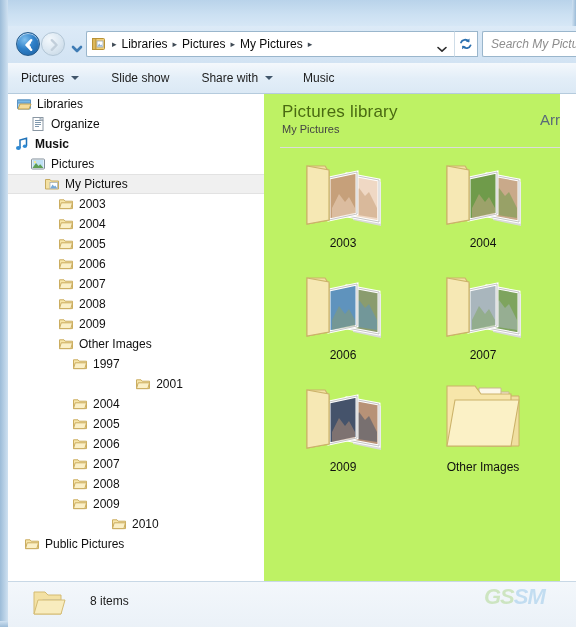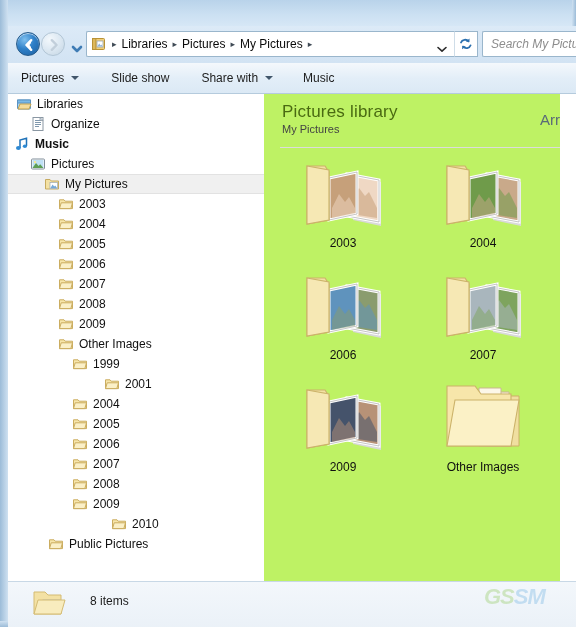--- a/index.html
+++ b/index.html
@@ -381,23 +381,23 @@
                 <path d="M1.5 3.8 H6 L7.2 5.2 H14.5 V12.6 H1.5 Z" fill="#f7e5a9" stroke="#cbad60" stroke-width="1"></path>
                 <path d="M1.5 12.6 L3.2 6.8 H14.5 L12.8 12.6 Z" fill="#fbf0c8" stroke="#cbad60" stroke-width="1"></path>
               </svg></span>
             <span class="lbl">Other Images</span>
           </div>
           <div class="node" style="padding-left: 64px;">
             <span class="ico"><svg width="16" height="16" viewBox="0 0 16 16">
                 <path d="M1.5 3.8 H6 L7.2 5.2 H14.5 V12.6 H1.5 Z" fill="#f7e5a9" stroke="#cbad60" stroke-width="1"></path>
                 <path d="M1.5 12.6 L3.2 6.8 H14.5 L12.8 12.6 Z" fill="#fbf0c8" stroke="#cbad60" stroke-width="1"></path>
               </svg></span>
-            <span class="lbl">1999</span>
-          </div>
-          <div class="node" style="padding-left: 96px;">
+            <span class="lbl">1997</span>
+          </div>
+          <div class="node" style="padding-left: 44px; justify-content: center;">
             <span class="ico"><svg width="16" height="16" viewBox="0 0 16 16">
                 <path d="M1.5 3.8 H6 L7.2 5.2 H14.5 V12.6 H1.5 Z" fill="#f7e5a9" stroke="#cbad60" stroke-width="1"></path>
                 <path d="M1.5 12.6 L3.2 6.8 H14.5 L12.8 12.6 Z" fill="#fbf0c8" stroke="#cbad60" stroke-width="1"></path>
               </svg></span>
             <span class="lbl">2001</span>
           </div>
           <div class="node" style="padding-left: 64px;">
             <span class="ico"><svg width="16" height="16" viewBox="0 0 16 16">
                 <path d="M1.5 3.8 H6 L7.2 5.2 H14.5 V12.6 H1.5 Z" fill="#f7e5a9" stroke="#cbad60" stroke-width="1"></path>
                 <path d="M1.5 12.6 L3.2 6.8 H14.5 L12.8 12.6 Z" fill="#fbf0c8" stroke="#cbad60" stroke-width="1"></path>
@@ -439,21 +439,21 @@
               </svg></span>
             <span class="lbl">2009</span>
           </div>
           <div class="node" style="padding-left: 64px; margin-left: 39px;">
             <span class="ico"><svg width="16" height="16" viewBox="0 0 16 16">
                 <path d="M1.5 3.8 H6 L7.2 5.2 H14.5 V12.6 H1.5 Z" fill="#f7e5a9" stroke="#cbad60" stroke-width="1"></path>
                 <path d="M1.5 12.6 L3.2 6.8 H14.5 L12.8 12.6 Z" fill="#fbf0c8" stroke="#cbad60" stroke-width="1"></path>
               </svg></span>
             <span class="lbl">2010</span>
           </div>
-          <div class="node" style="padding-left: 40px;">
+          <div class="node" style="padding-left: 16px;">
             <span class="ico"><svg width="16" height="16" viewBox="0 0 16 16">
                 <path d="M1.5 3.8 H6 L7.2 5.2 H14.5 V12.6 H1.5 Z" fill="#f7e5a9" stroke="#cbad60" stroke-width="1"></path>
                 <path d="M1.5 12.6 L3.2 6.8 H14.5 L12.8 12.6 Z" fill="#fbf0c8" stroke="#cbad60" stroke-width="1"></path>
               </svg></span>
             <span class="lbl">Public Pictures</span>
           </div>
         </div>
     </div>
 
     <div id="tree-scroll">

